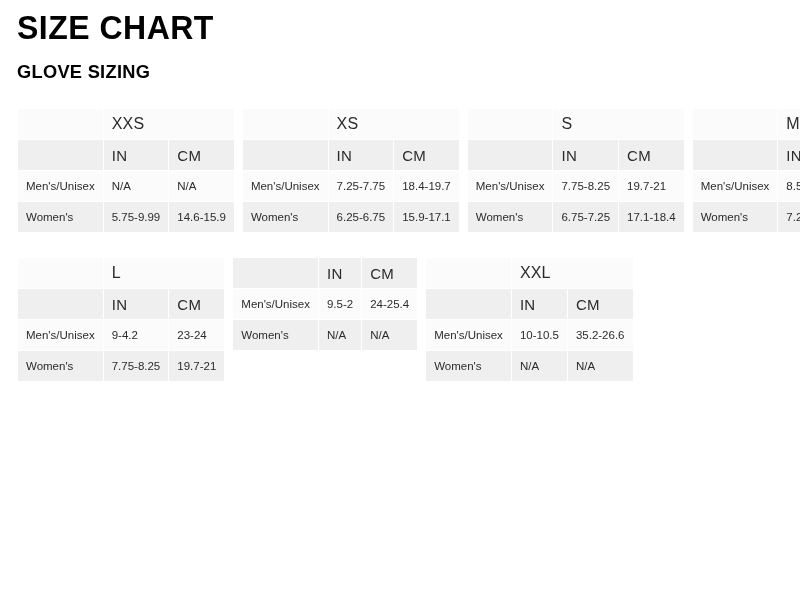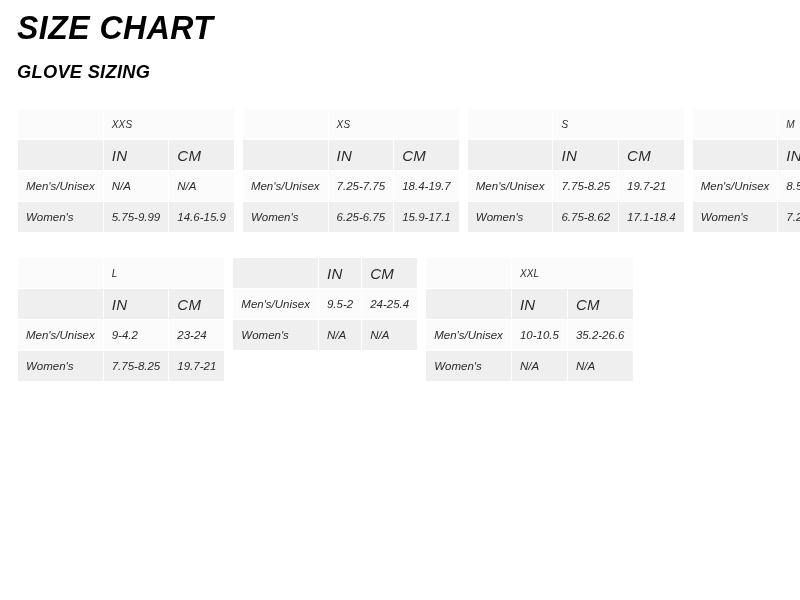--- a/index.html
+++ b/index.html
@@ -16,21 +16,20 @@
     color: #222222;
     -webkit-font-smoothing: antialiased;
   }
 
   #page {
     position: relative;
     width: 632px;
     height: 600px;
     padding: 0;
     box-sizing: border-box;
-    font-style: italic;
   }
 
   
   .page-title {
     position: absolute;
     left: 17px;
     top: 9px;
     margin: 0;
     font-family: "Liberation Sans", sans-serif;
     font-size: 33px;
@@ -91,21 +90,21 @@
   }
 
   
   tr.band-light td, tr.band-light th { background: #fbfbfb; }
   tr.band-grey  td, tr.band-grey  th { background: #efefef; }
 
   
   th.size-label {
     text-align: center;
     font-weight: bold;
-    font-size: 10px;
+    font-size: 16px;
     color: #111111;
     letter-spacing: 0.2px;
   }
   
   td.corner { background: inherit; }
 
   
   th.unit {
     font-weight: bold;
     font-size: 15px;
@@ -233,21 +232,21 @@
               <th class="unit">IN</th>
               <th class="unit">CM</th>
             </tr>
             <tr class="band-light">
               <td class="row-label">Men's/Unisex</td>
               <td class="value">7.75-8.25</td>
               <td class="value">19.7-21</td>
             </tr>
             <tr class="band-grey">
               <td class="row-label">Women's</td>
-              <td class="value">6.75-8.62</td>
+              <td class="value">6.75-7.25</td>
               <td class="value">17.1-18.4</td>
             </tr>
           </tbody>
         </table>
       </div>
       <div class="size-table-wrap">
         <table class="size-table t-m">
           <colgroup>
             <col class="col-label">
             <col class="col-unit">

